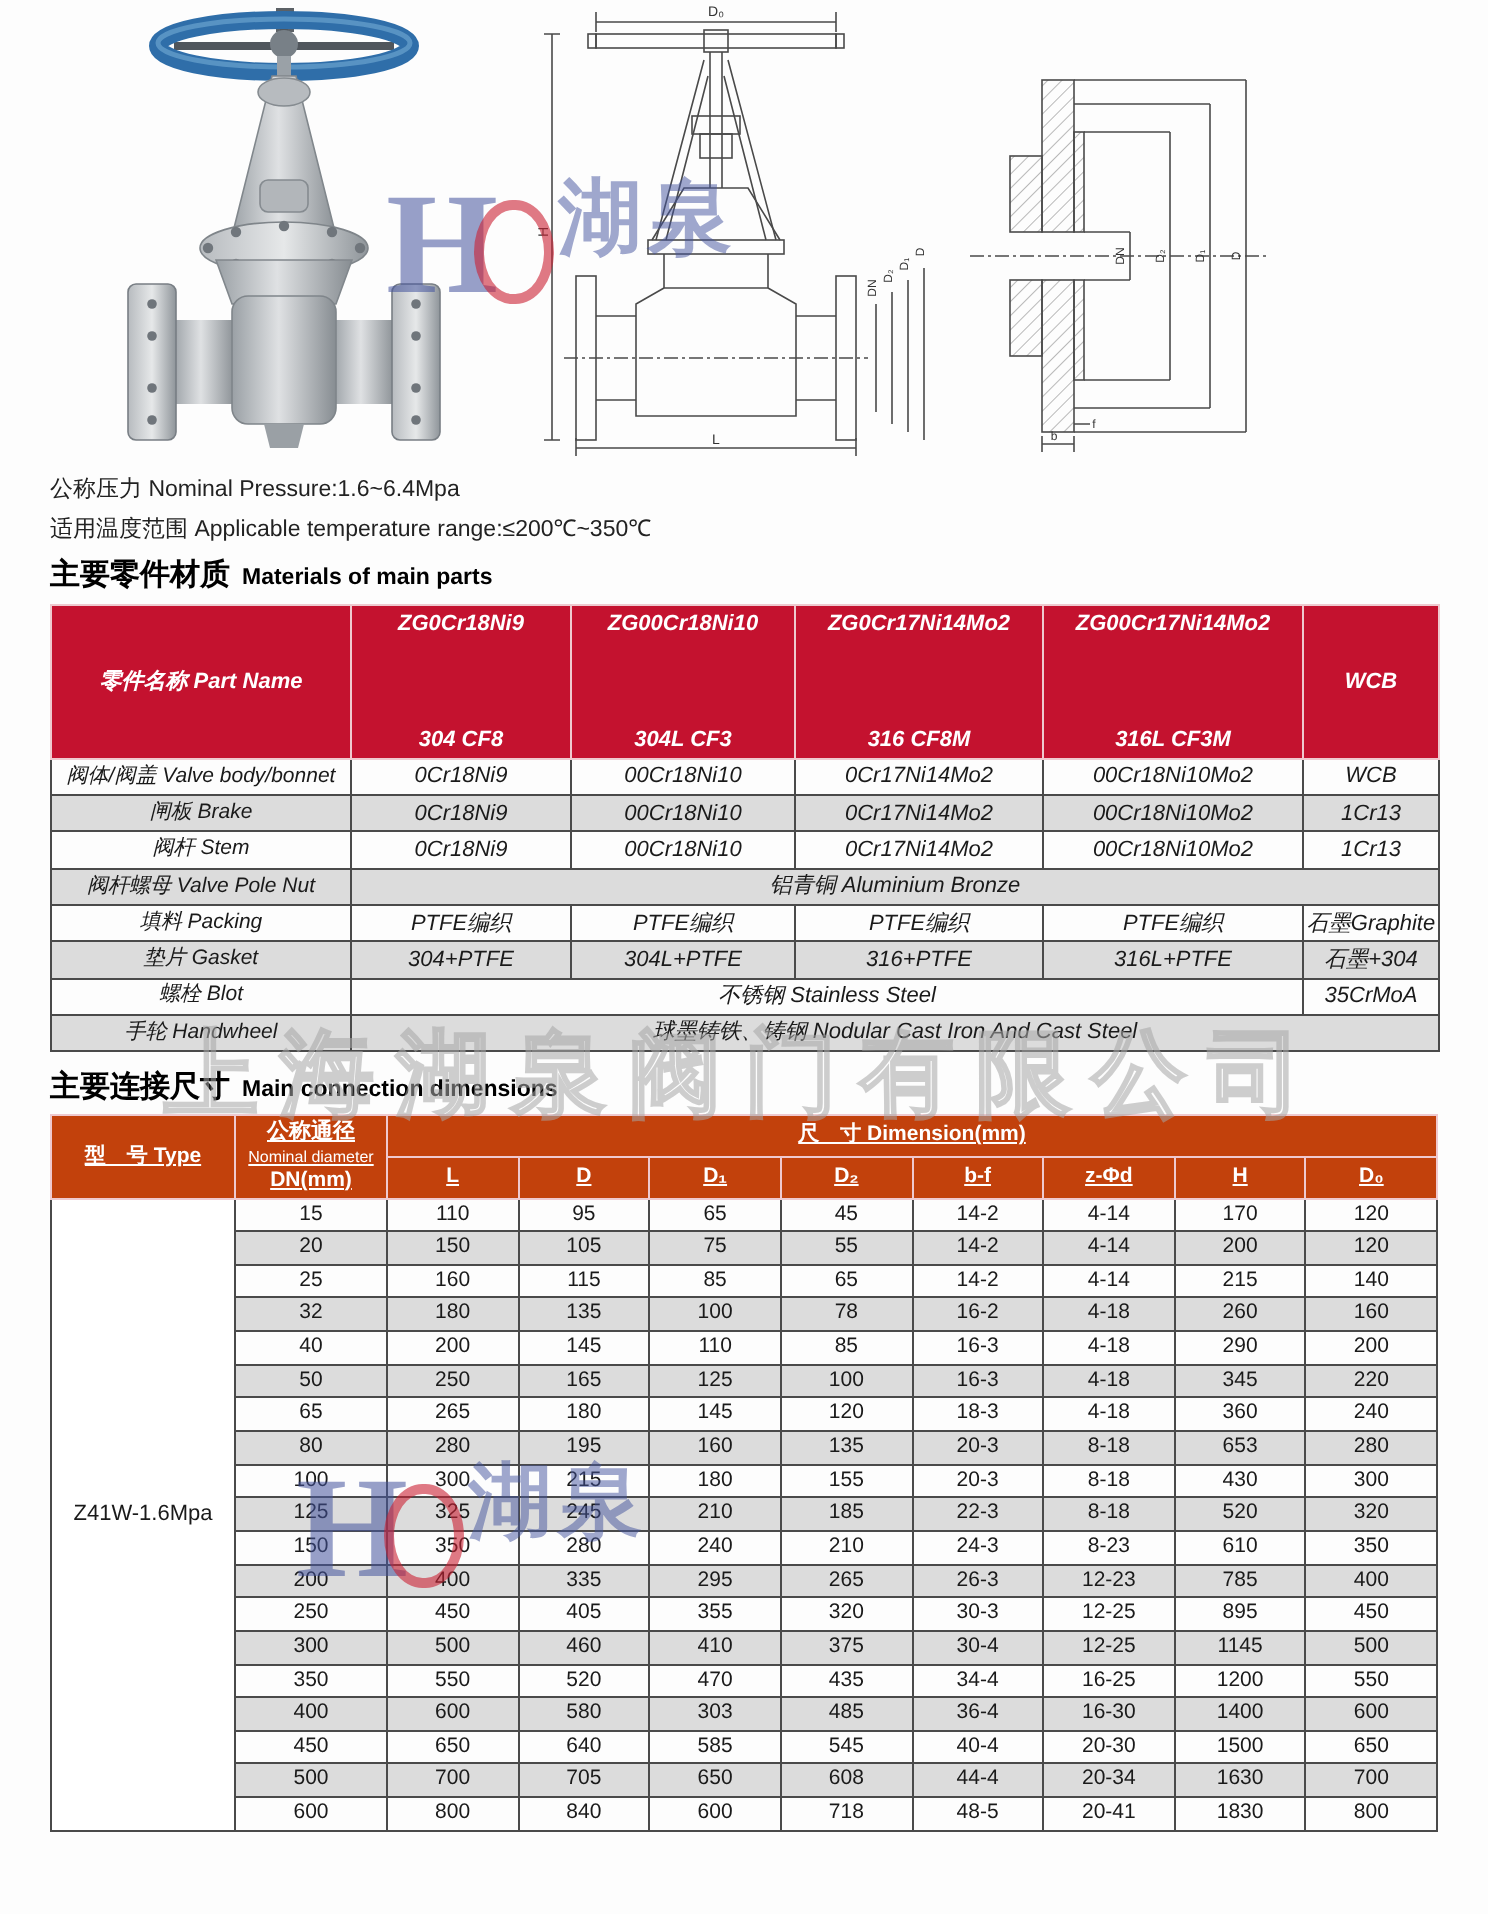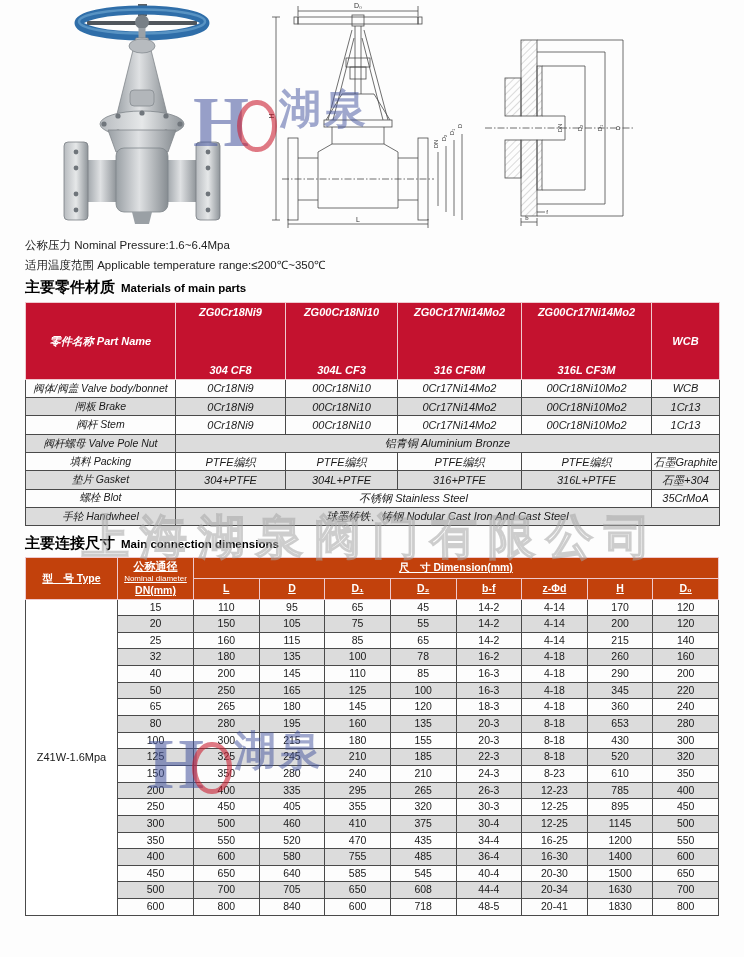--- a/index.html
+++ b/index.html
@@ -476,21 +476,21 @@
           <td>435</td>
           <td>34-4</td>
           <td>16-25</td>
           <td>1200</td>
           <td>550</td>
         </tr>
         <tr>
           <td>400</td>
           <td>600</td>
           <td>580</td>
-          <td>755</td>
+          <td>303</td>
           <td>485</td>
           <td>36-4</td>
           <td>16-30</td>
           <td>1400</td>
           <td>600</td>
         </tr>
         <tr>
           <td>450</td>
           <td>650</td>
           <td>640</td>

